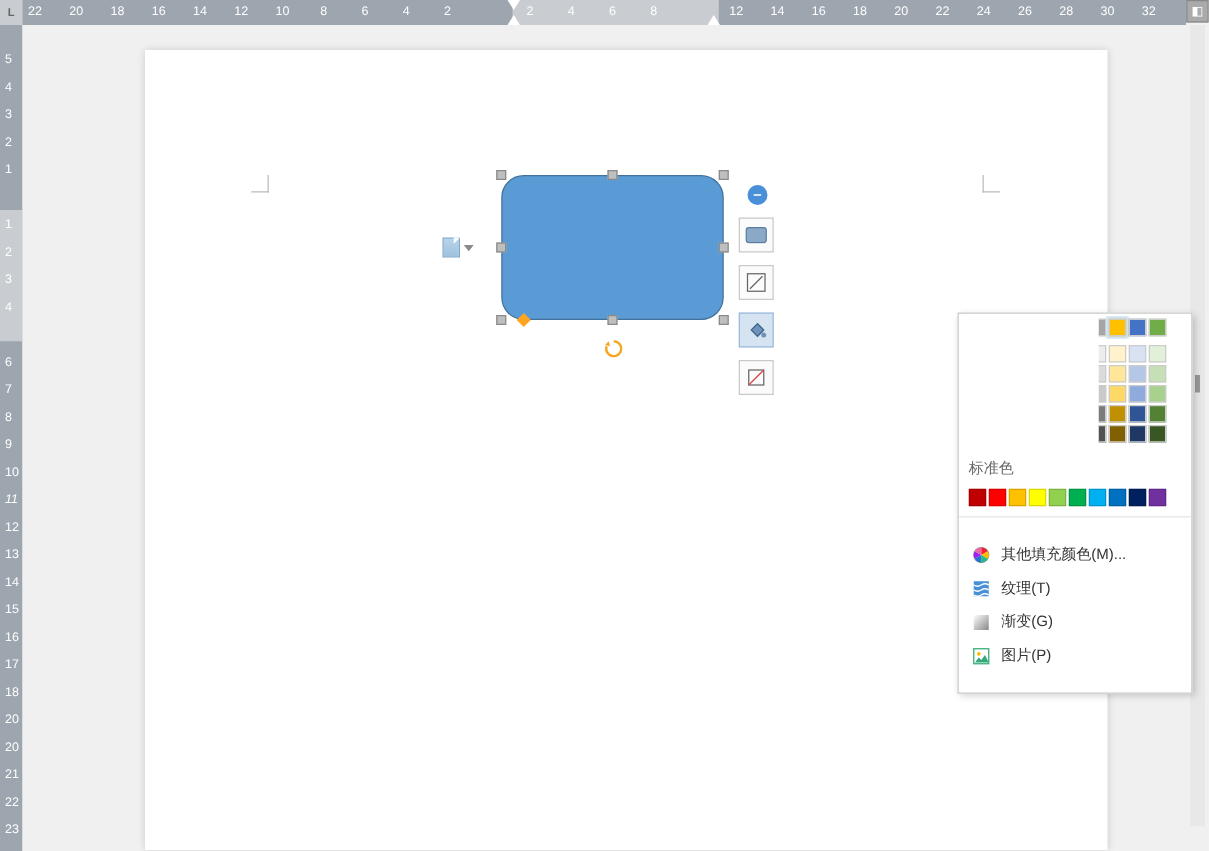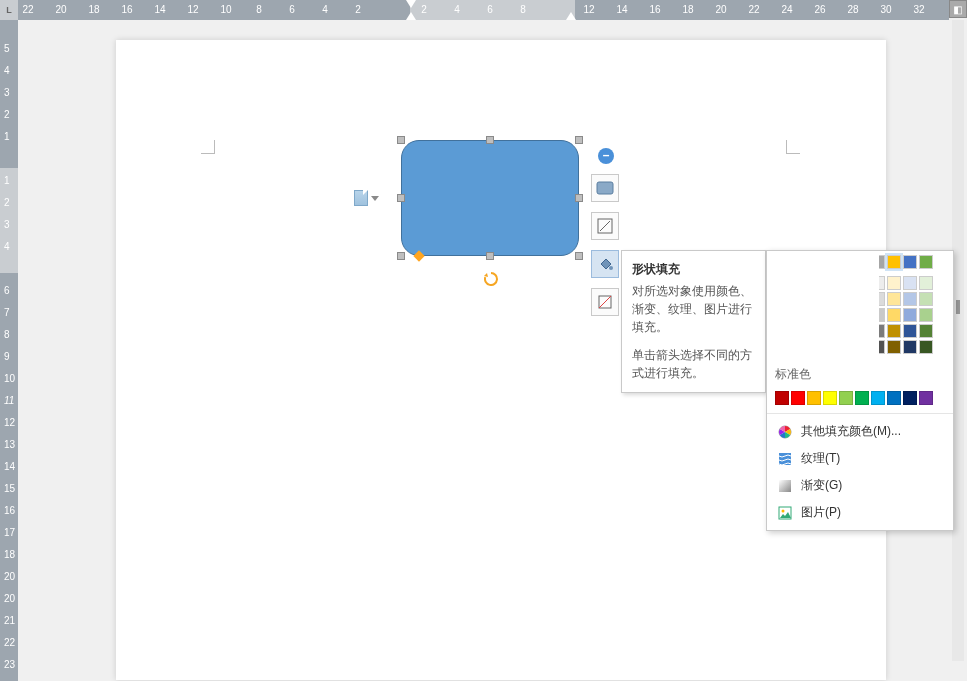--- a/index.html
+++ b/index.html
@@ -66,21 +66,21 @@
 
 .fill-menu { position:absolute; left:650px; top:210px; width:188px; background:#fff; border:1px solid #c9c9c9; box-shadow:2px 2px 6px rgba(0,0,0,.2); font-size:12px; color:#333; }
 .fill-menu .section-title { padding:4px 20px 4px 8px; color:#666; }
 .theme-grid { padding:4px 8px 8px; display:grid; grid-template-columns:repeat(10,14px); grid-gap:2px; }
 .theme-grid .sw { width:14px; height:14px; border:1px solid #ccc; }
 .theme-grid .sw.hi { position:relative; }
 .theme-grid .sw.hi::after { content:""; position:absolute; inset:-2px; border:1px solid #f6a623; }
 .theme-grid .sw.hover { box-shadow:0 0 0 2px #cfe3f5; }
 .std-row { padding:4px 8px 8px; display:grid; grid-template-columns:repeat(10,14px); grid-gap:2px; }
 .std-row .sw { width:14px; height:14px; border:1px solid rgba(0,0,0,.15); }
-.menu-list { border-top:1px solid #e5e5e5; padding:4px 0; }
+.menu-list { border-top:1px solid #e5e5e5; padding:16px 0; }
 .menu-item { display:flex; align-items:center; gap:8px; padding:5px 10px; cursor:default; }
 .menu-item .mi-ic { width:16px; height:16px; display:flex; align-items:center; justify-content:center; }
 
 
 svg { pointer-events:none; }
 </style>
 </head>
 <body>
 
 <div class="h-ruler">
@@ -212,25 +212,20 @@
           </svg>
       </div>
       <div class="tb-btn">
         <svg width="18" height="18">
             <rect x="3" y="3" width="12" height="12" fill="none" stroke="#666"></rect>
             <line x1="3" y1="15" x2="15" y2="3" stroke="#d44"></line>
           </svg>
       </div>
     </div>
 
-    <div class="tooltip">
-      <div class="ttl">形状填充</div>
-      <p>对所选对象使用颜色、渐变、纹理、图片进行填充。</p>
-      <p>单击箭头选择不同的方式进行填充。</p>
-    </div>
 
     <div class="fill-menu">
       <div class="theme-grid" id="theme-grid" style="position: relative; clip-path: inset(0px 0px 0px 112px);">
           <div class="sw" style="background: rgb(255, 255, 255);"></div>
           <div class="sw" style="background: rgb(0, 0, 0);"></div>
           <div class="sw" style="background: rgb(231, 230, 230);"></div>
           <div class="sw" style="background: rgb(68, 84, 106);"></div>
           <div class="sw hi" style="background: rgb(91, 155, 213);"></div>
           <div class="sw" style="background: rgb(237, 125, 49);"></div>
           <div class="sw" style="background: rgb(165, 165, 165);"></div>

